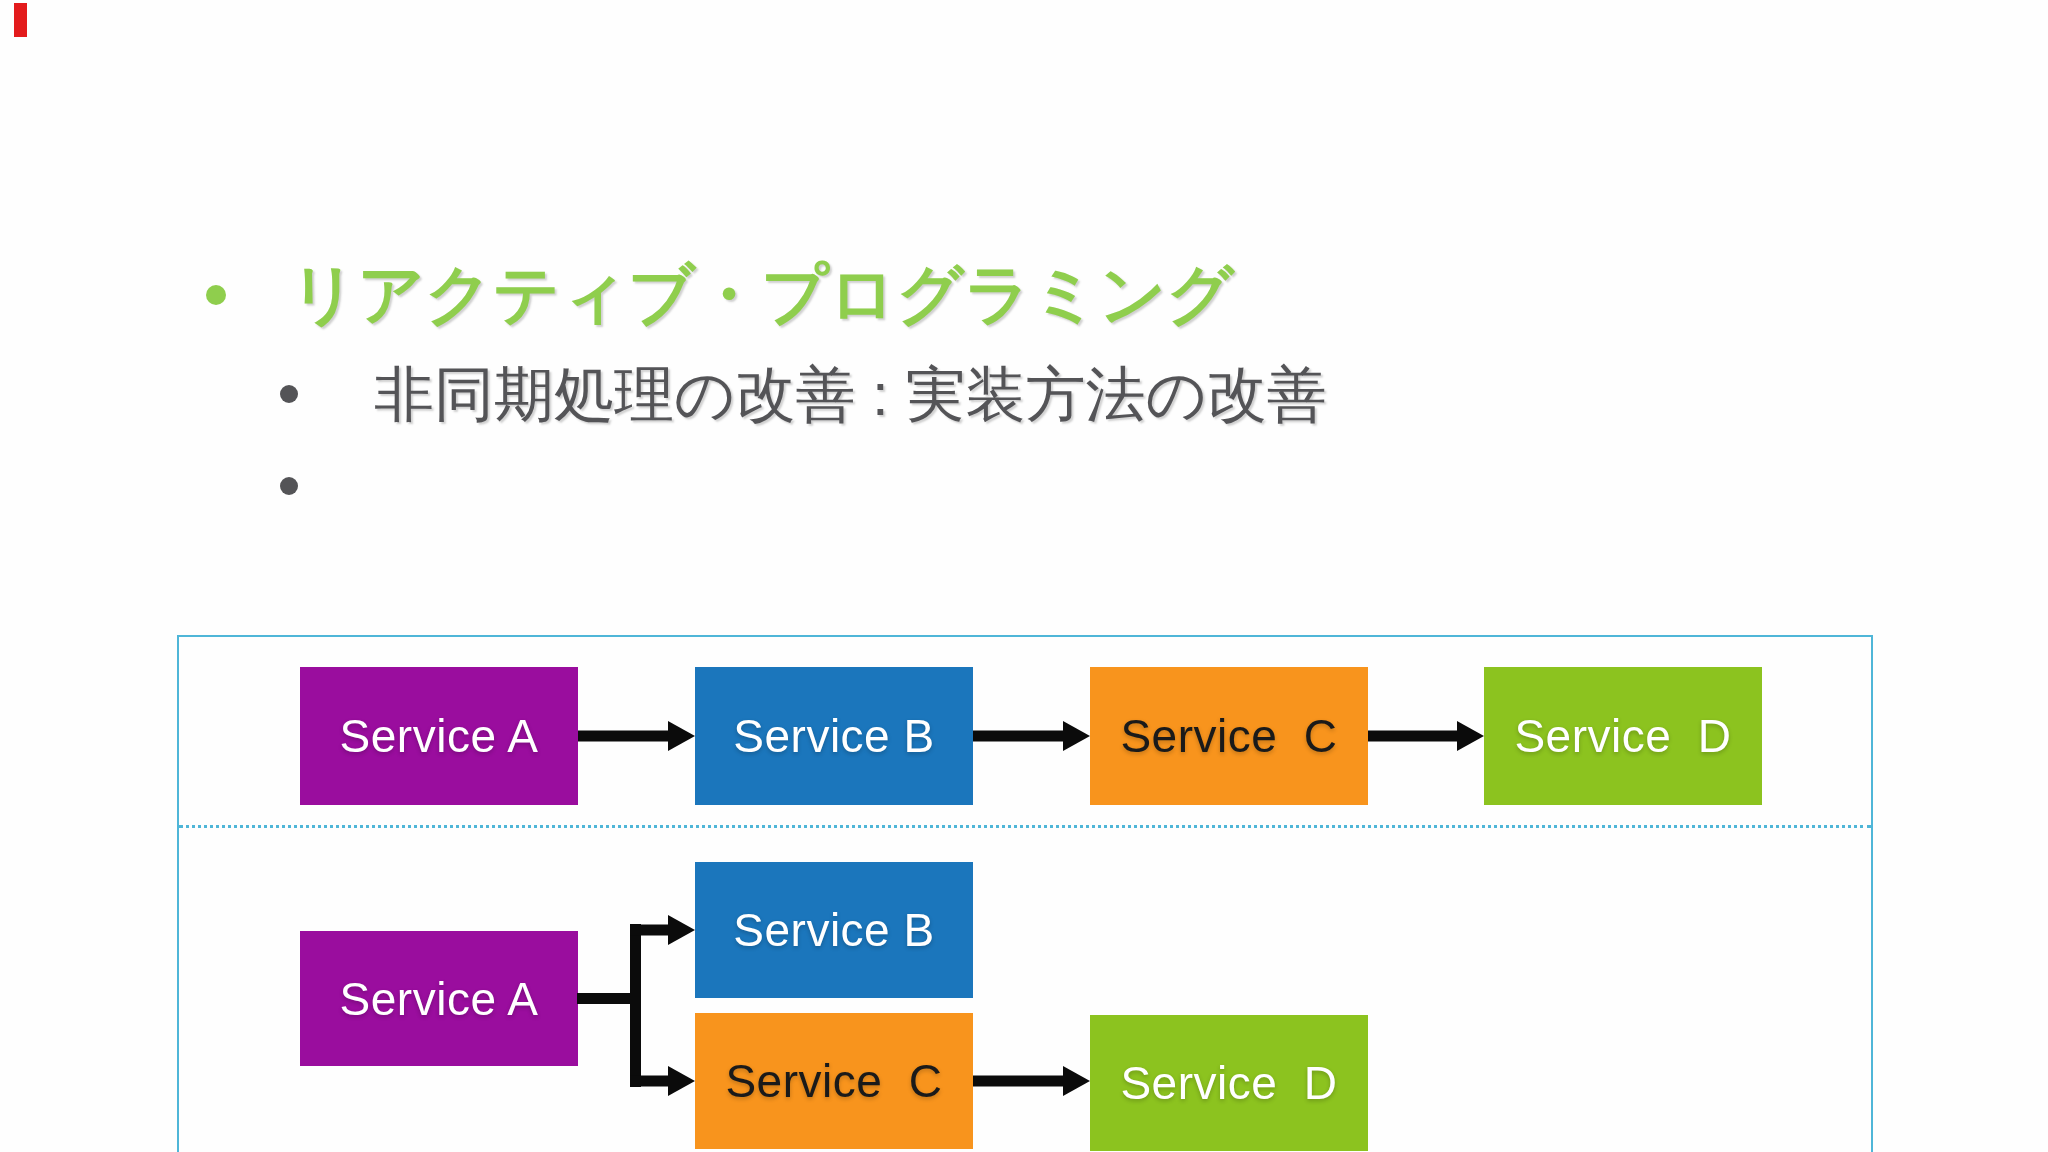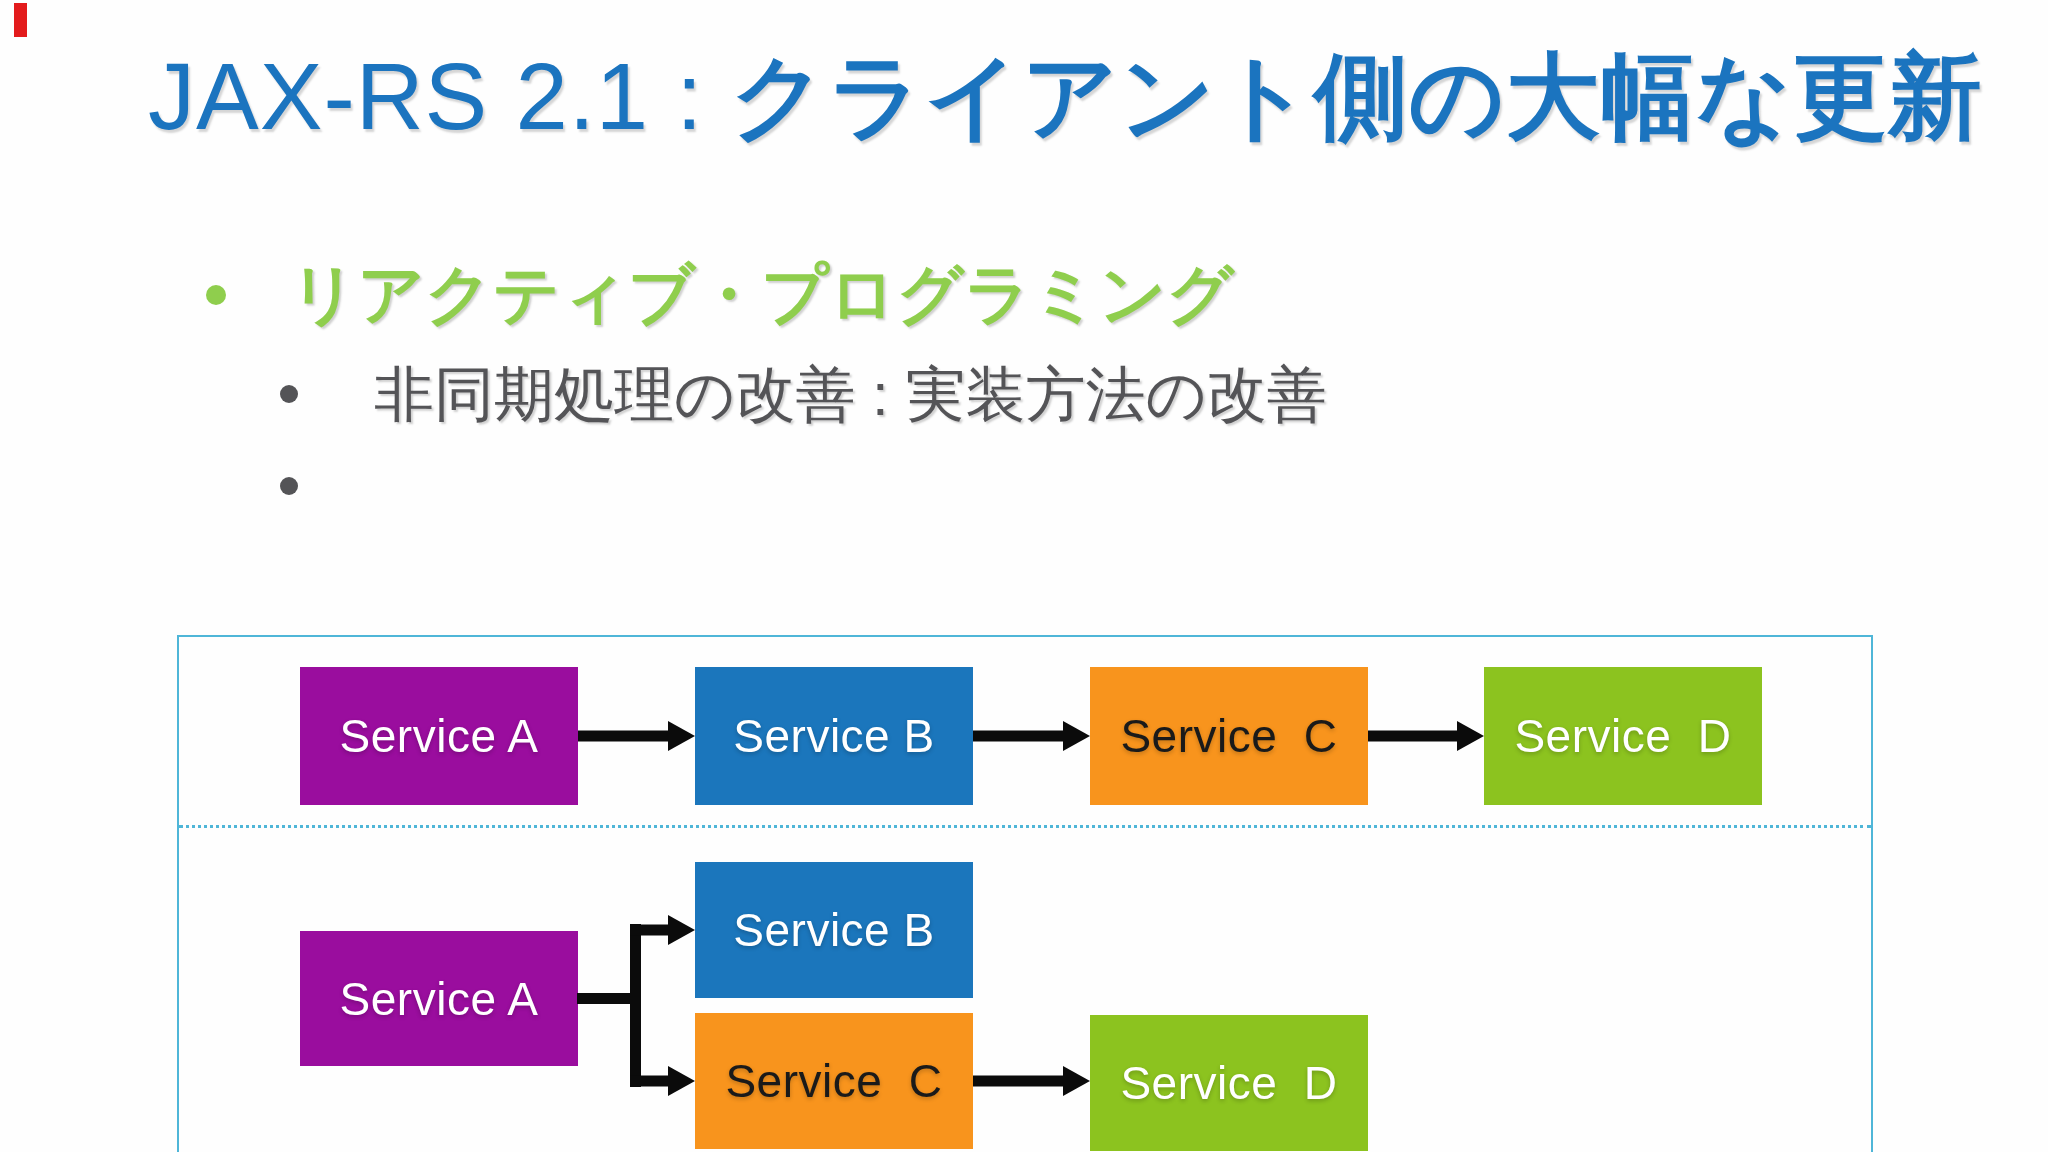--- a/index.html
+++ b/index.html
@@ -63,21 +63,20 @@
   }
   .conn{position:absolute;}
 </style>
 </head>
 <body>
 
 <div class="slide">
 
   <div class="red-mark" style="background-color: rgb(227, 27, 28);"></div>
 
-  <h1 class="title" style="color: rgb(27, 116, 191);"><span class="t-prefix">JAX-RS 2.1 : </span><span class="t-main">クライアント側の大幅な更新</span></h1>
 
   <div class="bullet l1">
     <span class="dot" style="background-color: rgb(143, 206, 77);"></span>
     <span class="txt" style="color: rgb(143, 206, 77);">リアクティブ・プログラミング</span>
   </div>
 
   <div class="bullet l2 l2a">
     <span class="dot" style="background-color: rgb(84, 84, 87);"></span>
     <span class="txt" style="color: rgb(84, 84, 87);">非同期処理の改善 : 実装方法の改善</span>
   </div>

